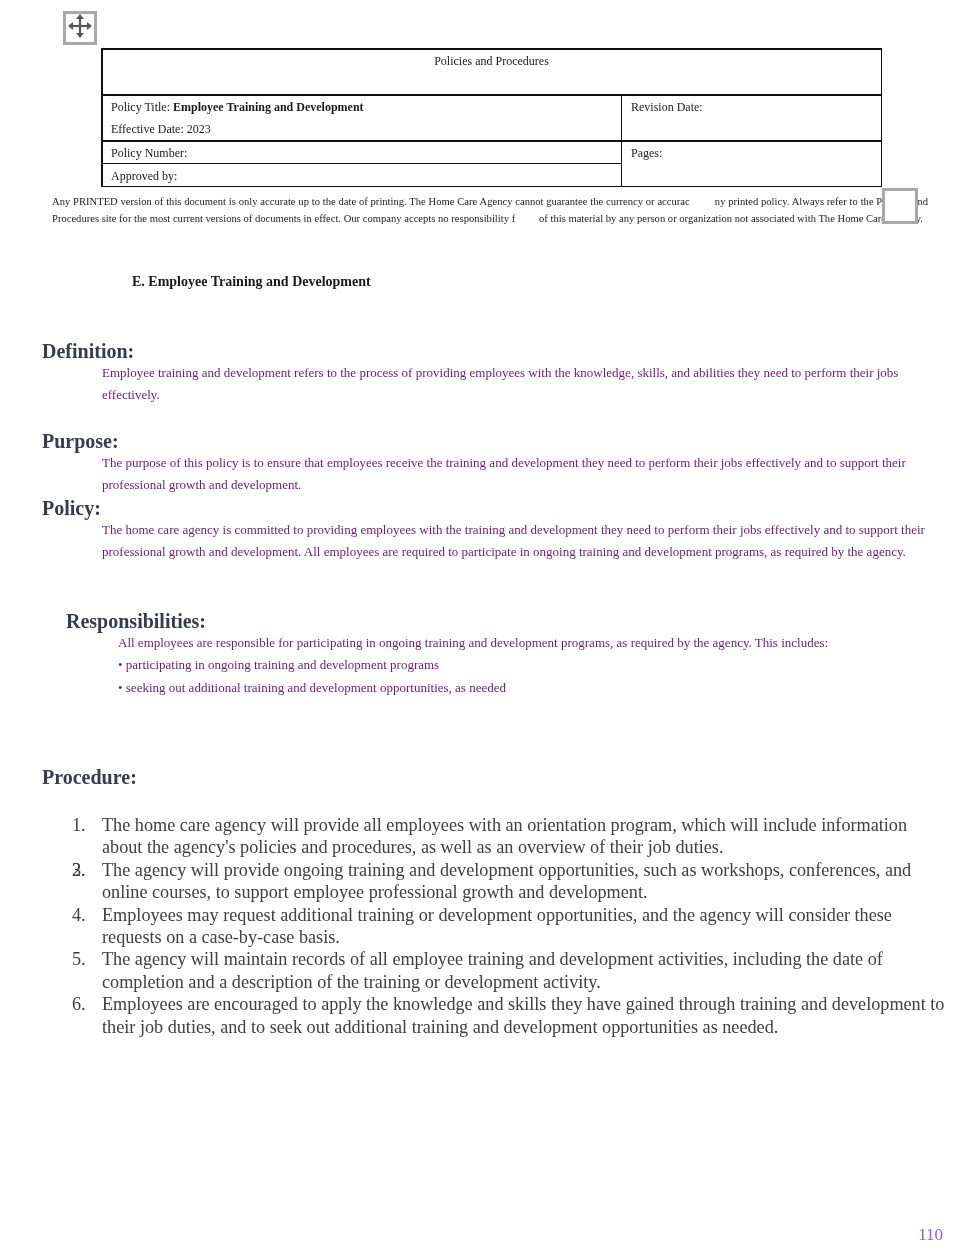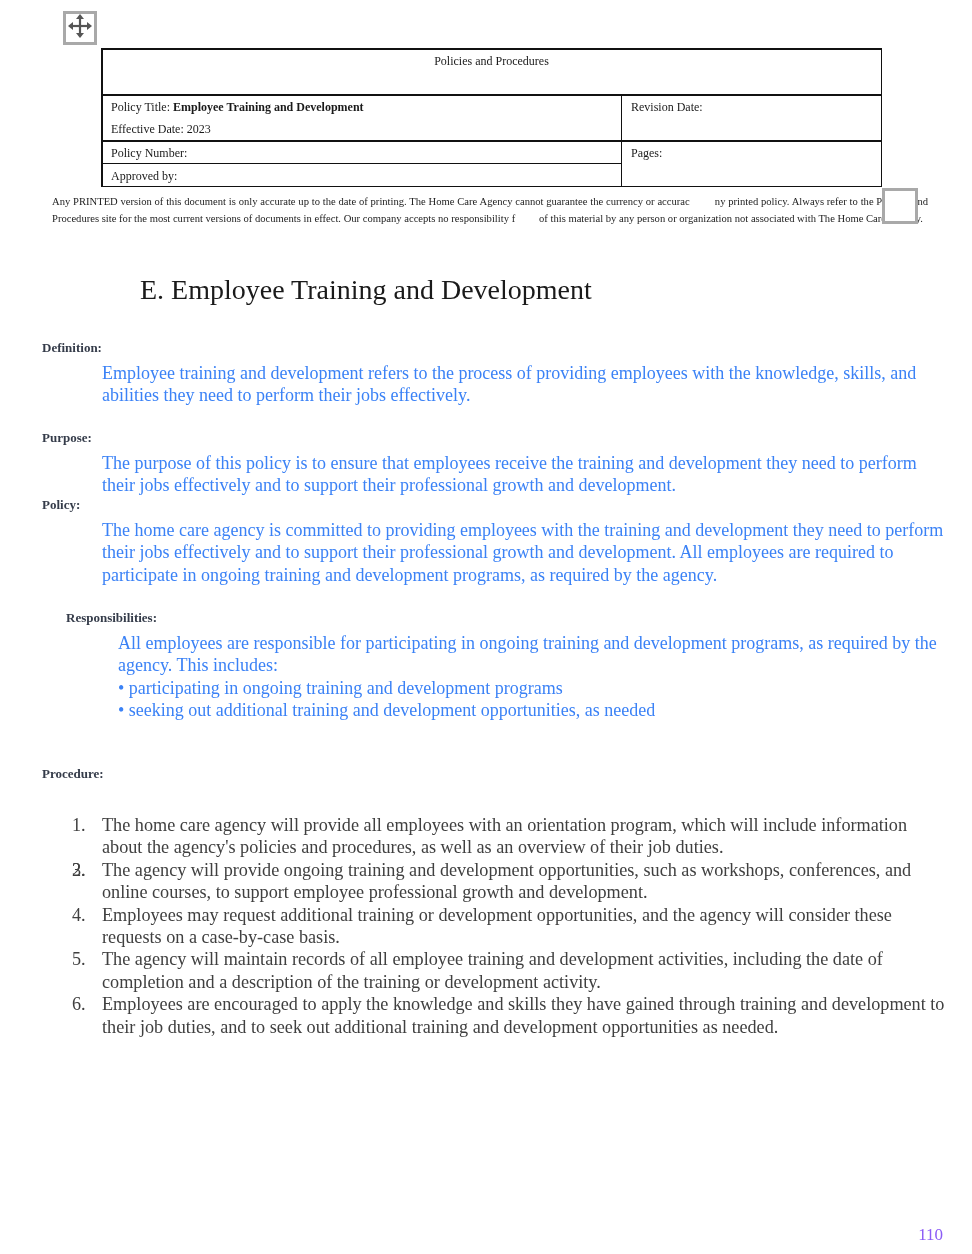--- a/index.html
+++ b/index.html
@@ -22,27 +22,27 @@
     .hdr .line { position: absolute; background: #111; }
     .hdr .cell-text { position: absolute; font-size: 12px; white-space: nowrap; line-height: 22px; }
     .hdr b { font-weight: bold; }
 
     .disclaimer {
       position: absolute; left: 52px; top: 193px; width: 876px;
       font-size: 10.6px; line-height: 17px; color: #222; text-align: justify;
       text-align-last: left;
     }
     .doc-title {
-      position: absolute; left: 140px; top: 274px; font-size: 28px; font-weight: normal; color: #1a1a1a;
+      position: absolute; left: 132px; top: 274px; font-size: 14px; font-weight: bold; color: #1a1a1a;
     }
     .section-label {
-      position: absolute; left: 42px; font-size: 13px; font-weight: bold; color: #353c4a;
+      position: absolute; left: 42px; font-size: 20px; font-weight: bold; color: #353c4a;
     }
     .para {
-      position: absolute; left: 102px; width: 845px; font-size: 18px; line-height: 22.4px; color: #3b82f6;
+      position: absolute; left: 102px; width: 845px; font-size: 13px; line-height: 22.4px; color: #701a75;
     }
     .bullet-line { display: block; }
     .proc-list {
       position: absolute; left: 68px; top: 814px; width: 880px; font-size: 18.2px; line-height: 22.4px; color: #404040;
       margin: 0; padding: 0; list-style: none;
     }
     .proc-list li { position: relative; padding-left: 34px; }
     .proc-list .num { position: absolute; left: 4px; top: 0; }
     .page-number {
       position: absolute; right: 29px; top: 1202px; font-size: 17px; color: #8b5cf6; margin-top: 23px;

